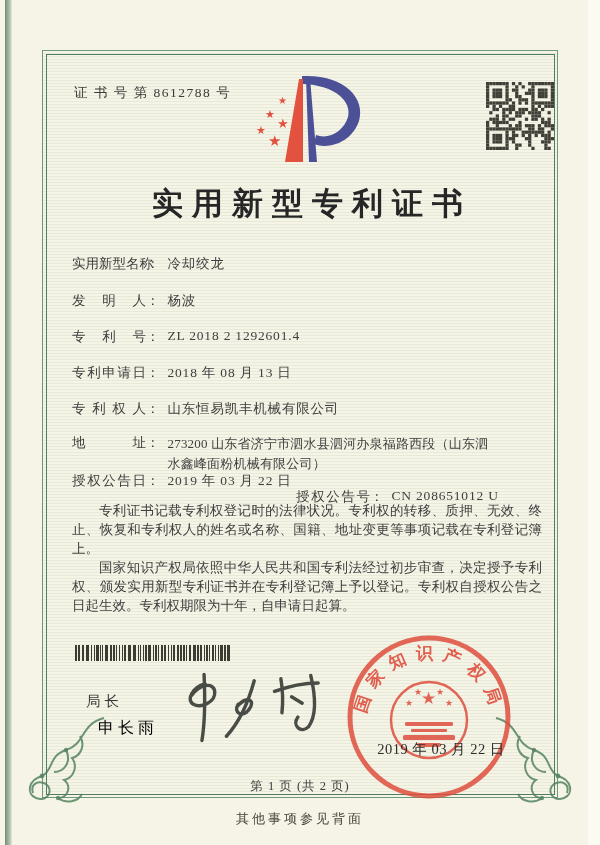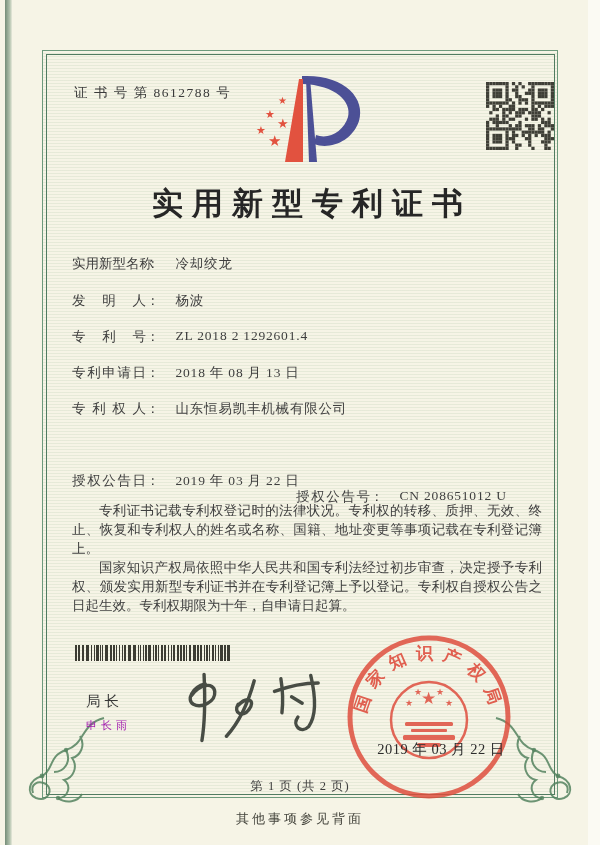--- a/index.html
+++ b/index.html
@@ -14,29 +14,29 @@
          border:1.5px solid #6d9a7c;box-sizing:border-box;}
   .frame::before{content:"";position:absolute;inset:2.5px;border:1px solid #517c61;}
   .cert-no{position:absolute;left:74px;top:84px;font-size:13.5px;letter-spacing:1.5px;color:#3a3a3a;}
   .title{position:absolute;left:0;right:0;top:183px;text-align:center;font-size:31px;font-weight:bold;
          letter-spacing:9px;padding-left:24px;color:#262626;}
   .logo{position:absolute;left:230px;top:64px;width:140px;height:114px;}
   .qr{position:absolute;left:486px;top:82px;width:68px;height:68px;}
   .row{position:absolute;left:72px;font-size:13.5px;color:#3f3f3f;white-space:nowrap;}
   .lbl{display:inline-block;width:74px;text-align:justify;text-align-last:justify;vertical-align:top;}
   .colon{display:inline-block;vertical-align:top;}
-  .val{display:inline-block;margin-left:16px;letter-spacing:.8px;vertical-align:top;}
+  .val{display:inline-block;margin-left:8px;letter-spacing:.8px;vertical-align:top;}
   .val-addr{white-space:pre-line;width:392px;line-height:1.5;letter-spacing:.2px;font-size:13px;}
   .grant-col2{position:absolute;left:224px;top:16px;}
   .paras{position:absolute;left:72px;top:501px;width:470px;font-size:13.5px;line-height:19px;
          text-align:justify;color:#3f3f3f;}
   .paras p{margin:0;text-indent:2em;}
   .barcode{position:absolute;left:75px;top:645px;width:158px;height:16px;}
   .signer-title{position:absolute;left:86px;top:692px;font-size:14.5px;letter-spacing:4px;color:#383838;}
-  .signer-name{position:absolute;left:86px;top:718px;font-size:11px;letter-spacing:4px;color:#a21caf;}
+  .signer-name{position:absolute;left:98px;top:718px;font-size:16px;letter-spacing:4px;color:#000000;}
   .signature{position:absolute;left:176px;top:668px;width:150px;height:80px;}
   .seal{position:absolute;left:344px;top:632px;width:170px;height:170px;opacity:.92;}
   .seal-date{position:absolute;left:356px;top:740px;width:170px;font-size:14.5px;color:#2c2c2c;
              letter-spacing:.5px;z-index:5;text-align:center;}
   .page-info{position:absolute;left:0;right:0;top:778px;text-align:center;font-size:12.5px;
              letter-spacing:1px;color:#3d3d3d;}
   .footer-note{position:absolute;left:0;right:0;top:810px;text-align:center;font-size:13px;
                letter-spacing:3px;color:#45453d;}
   .corner{position:absolute;width:86px;height:92px;}
   .corner.bl{left:20px;top:714px;}
@@ -347,20 +347,24 @@
   </div>
   <div class="row" style="top:328px">
     <span class="lbl">专利号</span><span class="colon">：</span><span class="val">ZL 2018 2 1292601.4</span>
   </div>
   <div class="row" style="top:364px">
     <span class="lbl">专利申请日</span><span class="colon">：</span><span class="val">2018 年 08 月 13 日</span>
   </div>
   <div class="row" style="top:400px">
     <span class="lbl">专利权人</span><span class="colon">：</span><span class="val">山东恒易凯丰机械有限公司</span>
   </div>
+  <div class="row" style="top:434px">
+    <span class="lbl">地址</span><span class="colon">：</span><span class="val val-addr">273200 山东省济宁市泗水县泗河办泉福路西段（山东泗
+水鑫峰面粉机械有限公司）</span>
+  </div>
   <div class="row" style="top:472px">
     <span class="lbl">授权公告日</span><span class="colon">：</span><span class="val">2019 年 03 月 22 日</span>
     <span class="grant-col2"><span class="lbl">授权公告号</span><span class="colon">：</span><span class="val">CN 208651012 U</span></span>
   </div>
 
   <div class="paras">
     <p>专利证书记载专利权登记时的法律状况。专利权的转移、质押、无效、终止、恢复和专利权人的姓名或名称、国籍、地址变更等事项记载在专利登记簿上。</p>
     <p>国家知识产权局依照中华人民共和国专利法经过初步审查，决定授予专利权、颁发实用新型专利证书并在专利登记簿上予以登记。专利权自授权公告之日起生效。专利权期限为十年，自申请日起算。</p>
   </div>
 

